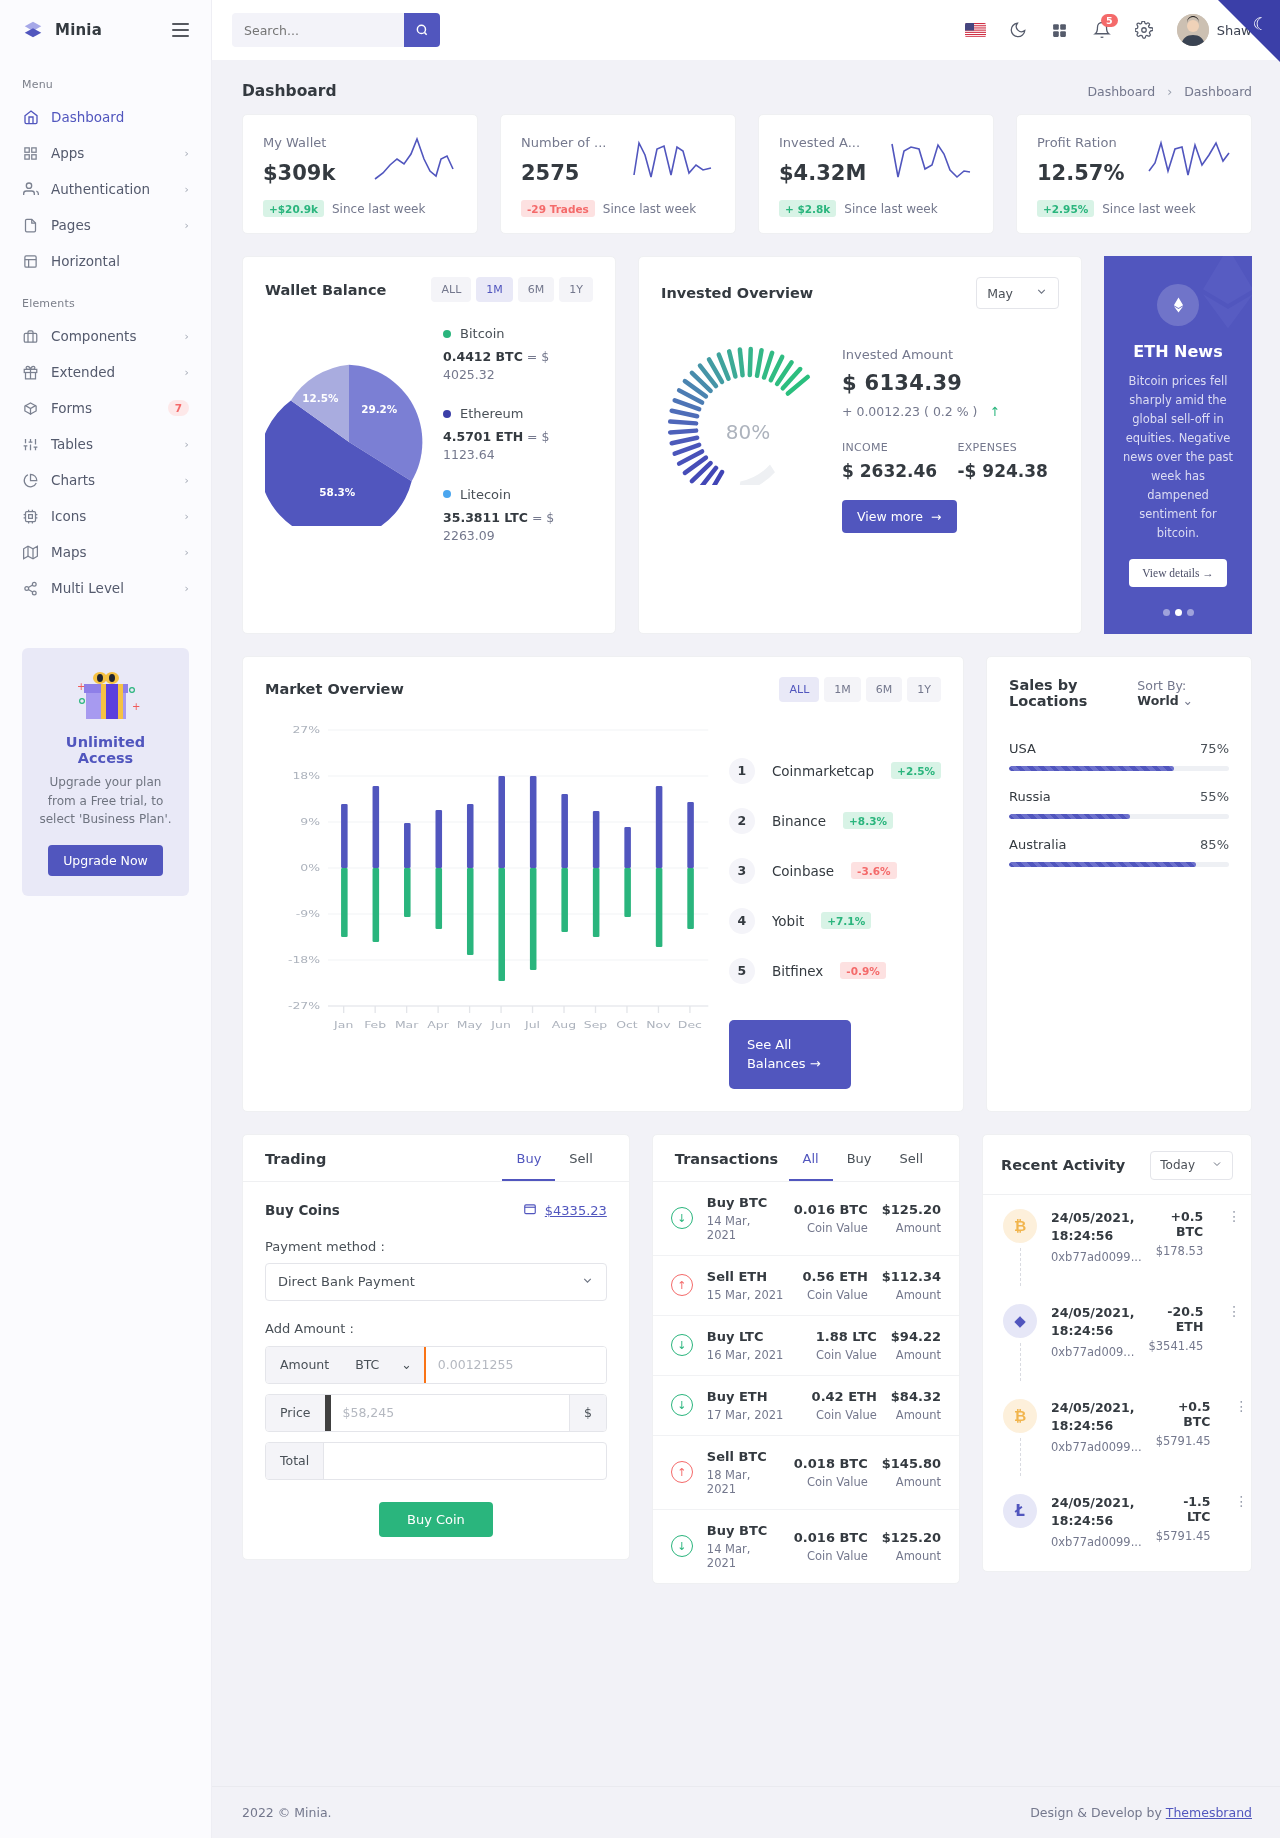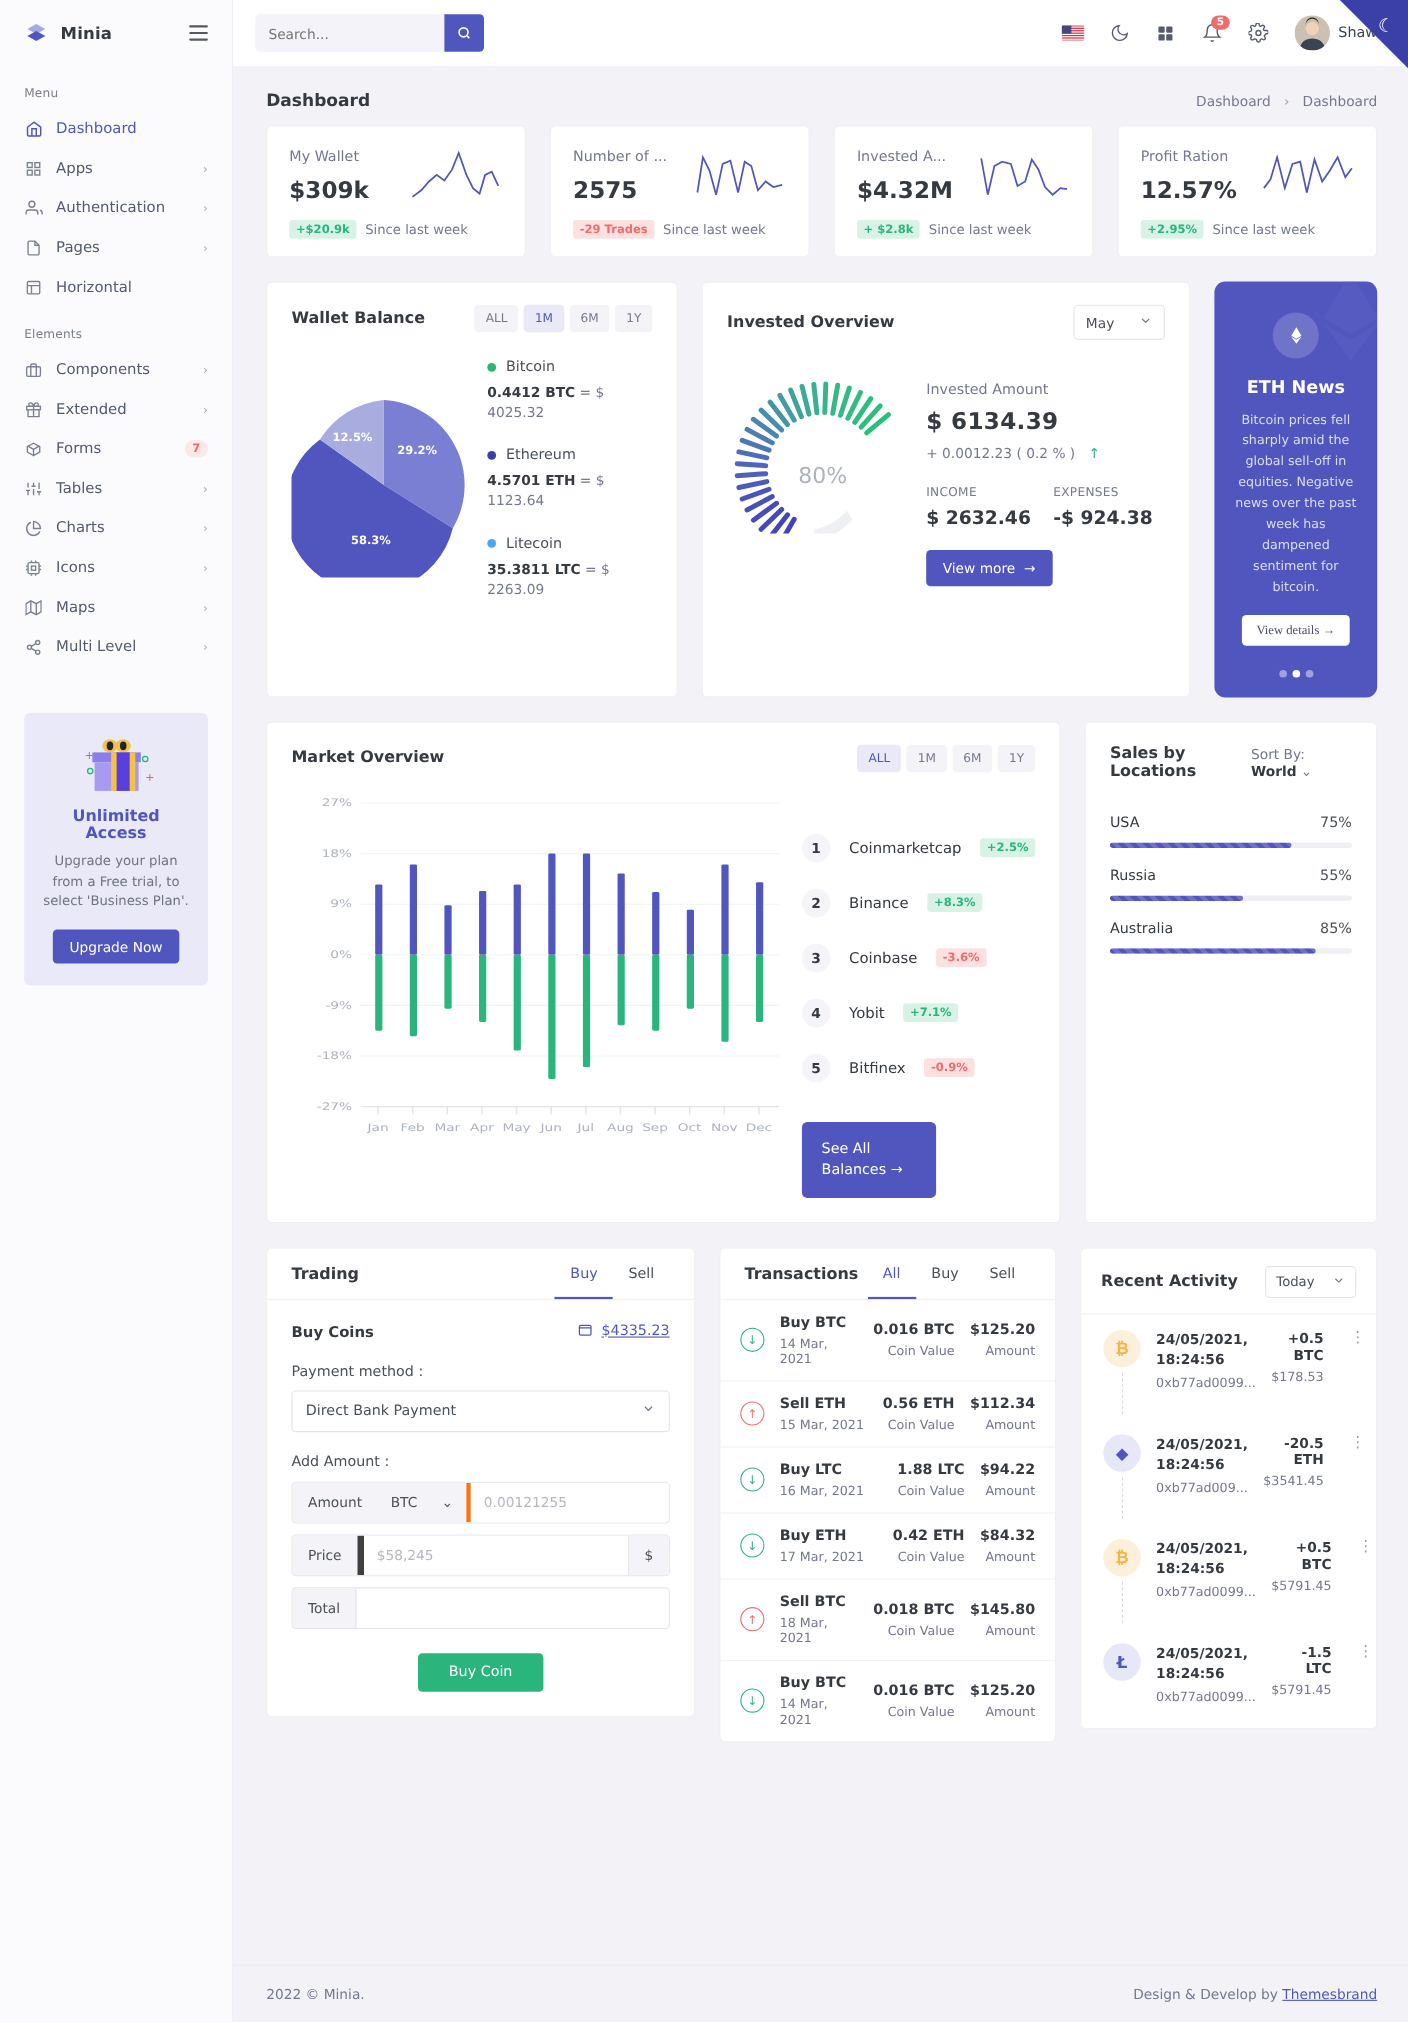--- a/index.html
+++ b/index.html
@@ -144,21 +144,21 @@
   .inv-col { flex: 1; }
   .inv-col .k { font-size: 11px; color: #74788d; letter-spacing:.3px;}
   .inv-col .v { font-size: 17px; font-weight: 700; color: #343a40; margin-top: 7px; line-height:1.25;}
   .btn-primary {
     background: #5156be; color: #fff; border: none; border-radius: 4px; cursor: pointer;
     padding: 9px 15px; font-size: 12.5px; font-family: inherit; display:inline-flex; gap:8px; align-items:center;
   }
 
   
   .news {
-    flex: 0 0 148px; background: #5156be; border-radius: 10px; color: #fff;
+    flex: 0 0 148px; background: #5156be; border-radius: 0; color: #fff;
     padding: 22px 16px 18px; text-align: center; position: relative; overflow: hidden;
   }
   .news-ico {
     width: 42px; height: 42px; border-radius: 50%; background: rgba(255,255,255,.18);
     margin: 6px auto 0; display:flex; align-items:center; justify-content:center; font-size:18px;
   }
   .news-title { font-size: 16px; font-weight: 700; margin-top: 16px;}
   .news-text { font-size: 11.5px; line-height: 1.65; margin-top: 11px; color: #dcdcf3;}
   .news-btn {
     margin-top: 16px; background: #fff; color: #4c4f68; border: none; border-radius: 4px;
@@ -206,21 +206,21 @@
   .trade-row1 { display: flex; align-items: center; justify-content: space-between;}
   .sec-title { font-size: 13.5px; font-weight: 700; color: #343a40;}
   .price-link { color: #5156be; font-size: 13px; text-decoration: underline; display:flex; align-items:center; gap:8px;}
   .fld-label { font-size: 13px; color: #495057; margin: 20px 0 9px; }
   .fld-select {
     width: 100%; border: 1px solid #e4e5ea; border-radius: 4px; height: 38px; padding: 0 12px;
     display: flex; align-items: center; justify-content: space-between; font-size: 13px; color:#495057;
   }
   .input-group { display: flex; margin-top: 10px; border: 1px solid #e4e5ea; border-radius: 4px; overflow: hidden; height:38px;}
   .ig-addon { background:#f4f4f8; color:#495057; font-size:12.5px; display:flex; align-items:center; padding:0 14px;}
-  .ig-sel { background:#f4f4f8; color:#495057; font-size:12.5px; display:flex; align-items:center; gap:22px; padding:0 12px; border-right:4px solid #f97316;}
+  .ig-sel { background:#f4f4f8; color:#495057; font-size:12.5px; display:flex; align-items:center; gap:22px; padding:0 12px; border-right:2px solid #f97316;}
   .ig-input { flex:1; border:none; outline:none; padding: 0 12px; font-size:12.5px; color:#495057; font-family:inherit;}
   .ig-input::placeholder { color: #b4b8c0; }
   .buy-btn {
     display:block; margin: 22px auto 0; background:#2ab57d; color:#fff; border:none; border-radius:4px;
     padding: 10px 28px; font-size: 13px; cursor:pointer; font-family:inherit;
   }
 
   
   .tx-row { display:flex; align-items:center; gap:14px; padding: 13px 18px; border-bottom:1px solid #f1f2f4;}
   .tx-ico { width:22px; height:22px; border-radius:50%; border:1.6px solid #2ab57d; color:#2ab57d; display:flex;align-items:center;justify-content:center;font-size:11px;flex:0 0 22px;}

